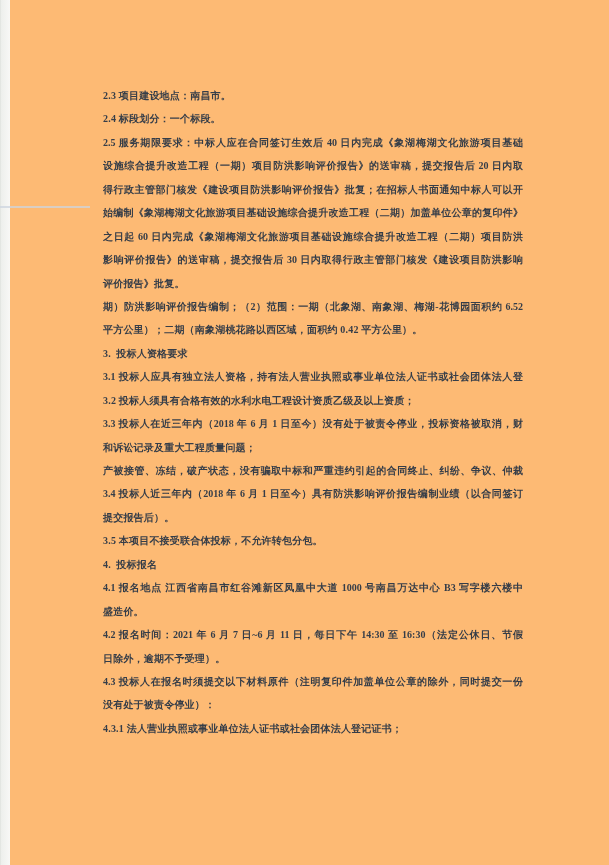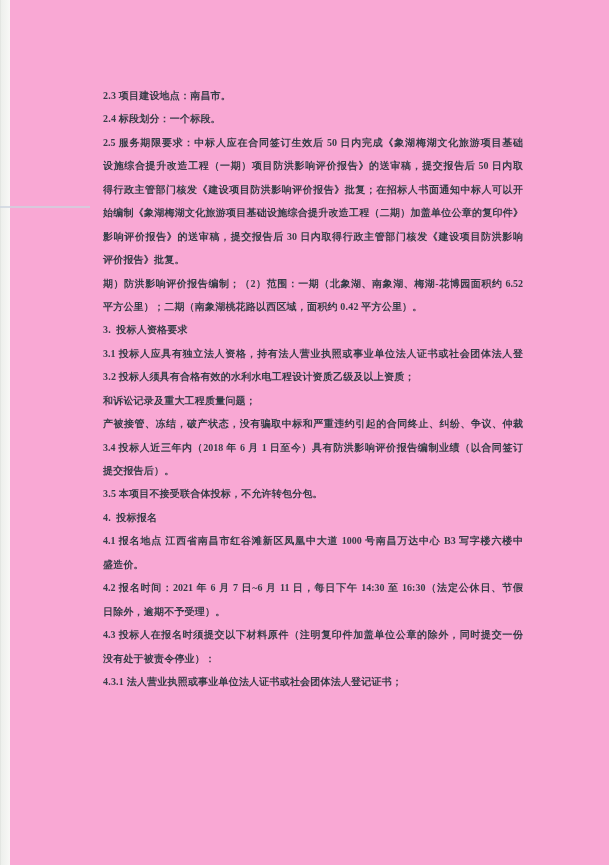--- a/index.html
+++ b/index.html
@@ -10,21 +10,21 @@
     width: 609px;
     height: 865px;
     overflow: hidden;
     position: relative;
     background: #f8f8f6;
     font-family: "Liberation Serif", "DejaVu Serif", serif;
   }
   .page {
     position: absolute;
     inset: 0;
-    background: #f9a8d4;
+    background: #fdba74;
   }
   
   .edge-shadow {
     position: absolute;
     left: 0;
     top: 0;
     bottom: 0;
     width: 9px;
     background: linear-gradient(to right, #edefec, #f8f8f6);
     border-left: 1px solid #e3e6e2;
@@ -64,31 +64,33 @@
 </style>
 </head>
 <body>
 
 <div class="page">
   <div class="edge-shadow"></div>
   <div class="artifact-line"></div>
   <div class="text-block">
       <div class="line">2.3 项目建设地点：南昌市。</div>
       <div class="line">2.4 标段划分：一个标段。</div>
-      <div class="line fill">2.5 服务期限要求：中标人应在合同签订生效后 50 日内完成《象湖梅湖文化旅游项目基础</div>
-      <div class="line fill">设施综合提升改造工程（一期）项目防洪影响评价报告》的送审稿，提交报告后 50 日内取</div>
+      <div class="line fill">2.5 服务期限要求：中标人应在合同签订生效后 40 日内完成《象湖梅湖文化旅游项目基础</div>
+      <div class="line fill">设施综合提升改造工程（一期）项目防洪影响评价报告》的送审稿，提交报告后 20 日内取</div>
       <div class="line fill">得行政主管部门核发《建设项目防洪影响评价报告》批复；在招标人书面通知中标人可以开</div>
       <div class="line fill">始编制《象湖梅湖文化旅游项目基础设施综合提升改造工程（二期）加盖单位公章的复印件》</div>
+      <div class="line fill">之日起 60 日内完成《象湖梅湖文化旅游项目基础设施综合提升改造工程（二期）项目防洪</div>
       <div class="line fill">影响评价报告》的送审稿，提交报告后 30 日内取得行政主管部门核发《建设项目防洪影响</div>
       <div class="line">评价报告》批复。</div>
       <div class="line fill">期）防洪影响评价报告编制；（2）范围：一期（北象湖、南象湖、梅湖-花博园面积约 6.52</div>
       <div class="line">平方公里）；二期（南象湖桃花路以西区域，面积约 0.42 平方公里）。</div>
       <div class="line">3.  投标人资格要求</div>
       <div class="line fill">3.1 投标人应具有独立法人资格，持有法人营业执照或事业单位法人证书或社会团体法人登</div>
       <div class="line">3.2 投标人须具有合格有效的水利水电工程设计资质乙级及以上资质；</div>
+      <div class="line fill">3.3 投标人在近三年内（2018 年 6 月 1 日至今）没有处于被责令停业，投标资格被取消，财</div>
       <div class="line">和诉讼记录及重大工程质量问题；</div>
       <div class="line fill">产被接管、冻结，破产状态，没有骗取中标和严重违约引起的合同终止、纠纷、争议、仲裁</div>
       <div class="line fill">3.4 投标人近三年内（2018 年 6 月 1 日至今）具有防洪影响评价报告编制业绩（以合同签订</div>
       <div class="line">提交报告后）。</div>
       <div class="line">3.5 本项目不接受联合体投标，不允许转包分包。</div>
       <div class="line">4.  投标报名</div>
       <div class="line fill">4.1 报名地点 江西省南昌市红谷滩新区凤凰中大道 1000 号南昌万达中心 B3 写字楼六楼中</div>
       <div class="line">盛造价。</div>
       <div class="line fill">4.2 报名时间：2021 年 6 月 7 日~6 月 11 日，每日下午 14:30 至 16:30（法定公休日、节假</div>
       <div class="line">日除外，逾期不予受理）。</div>

